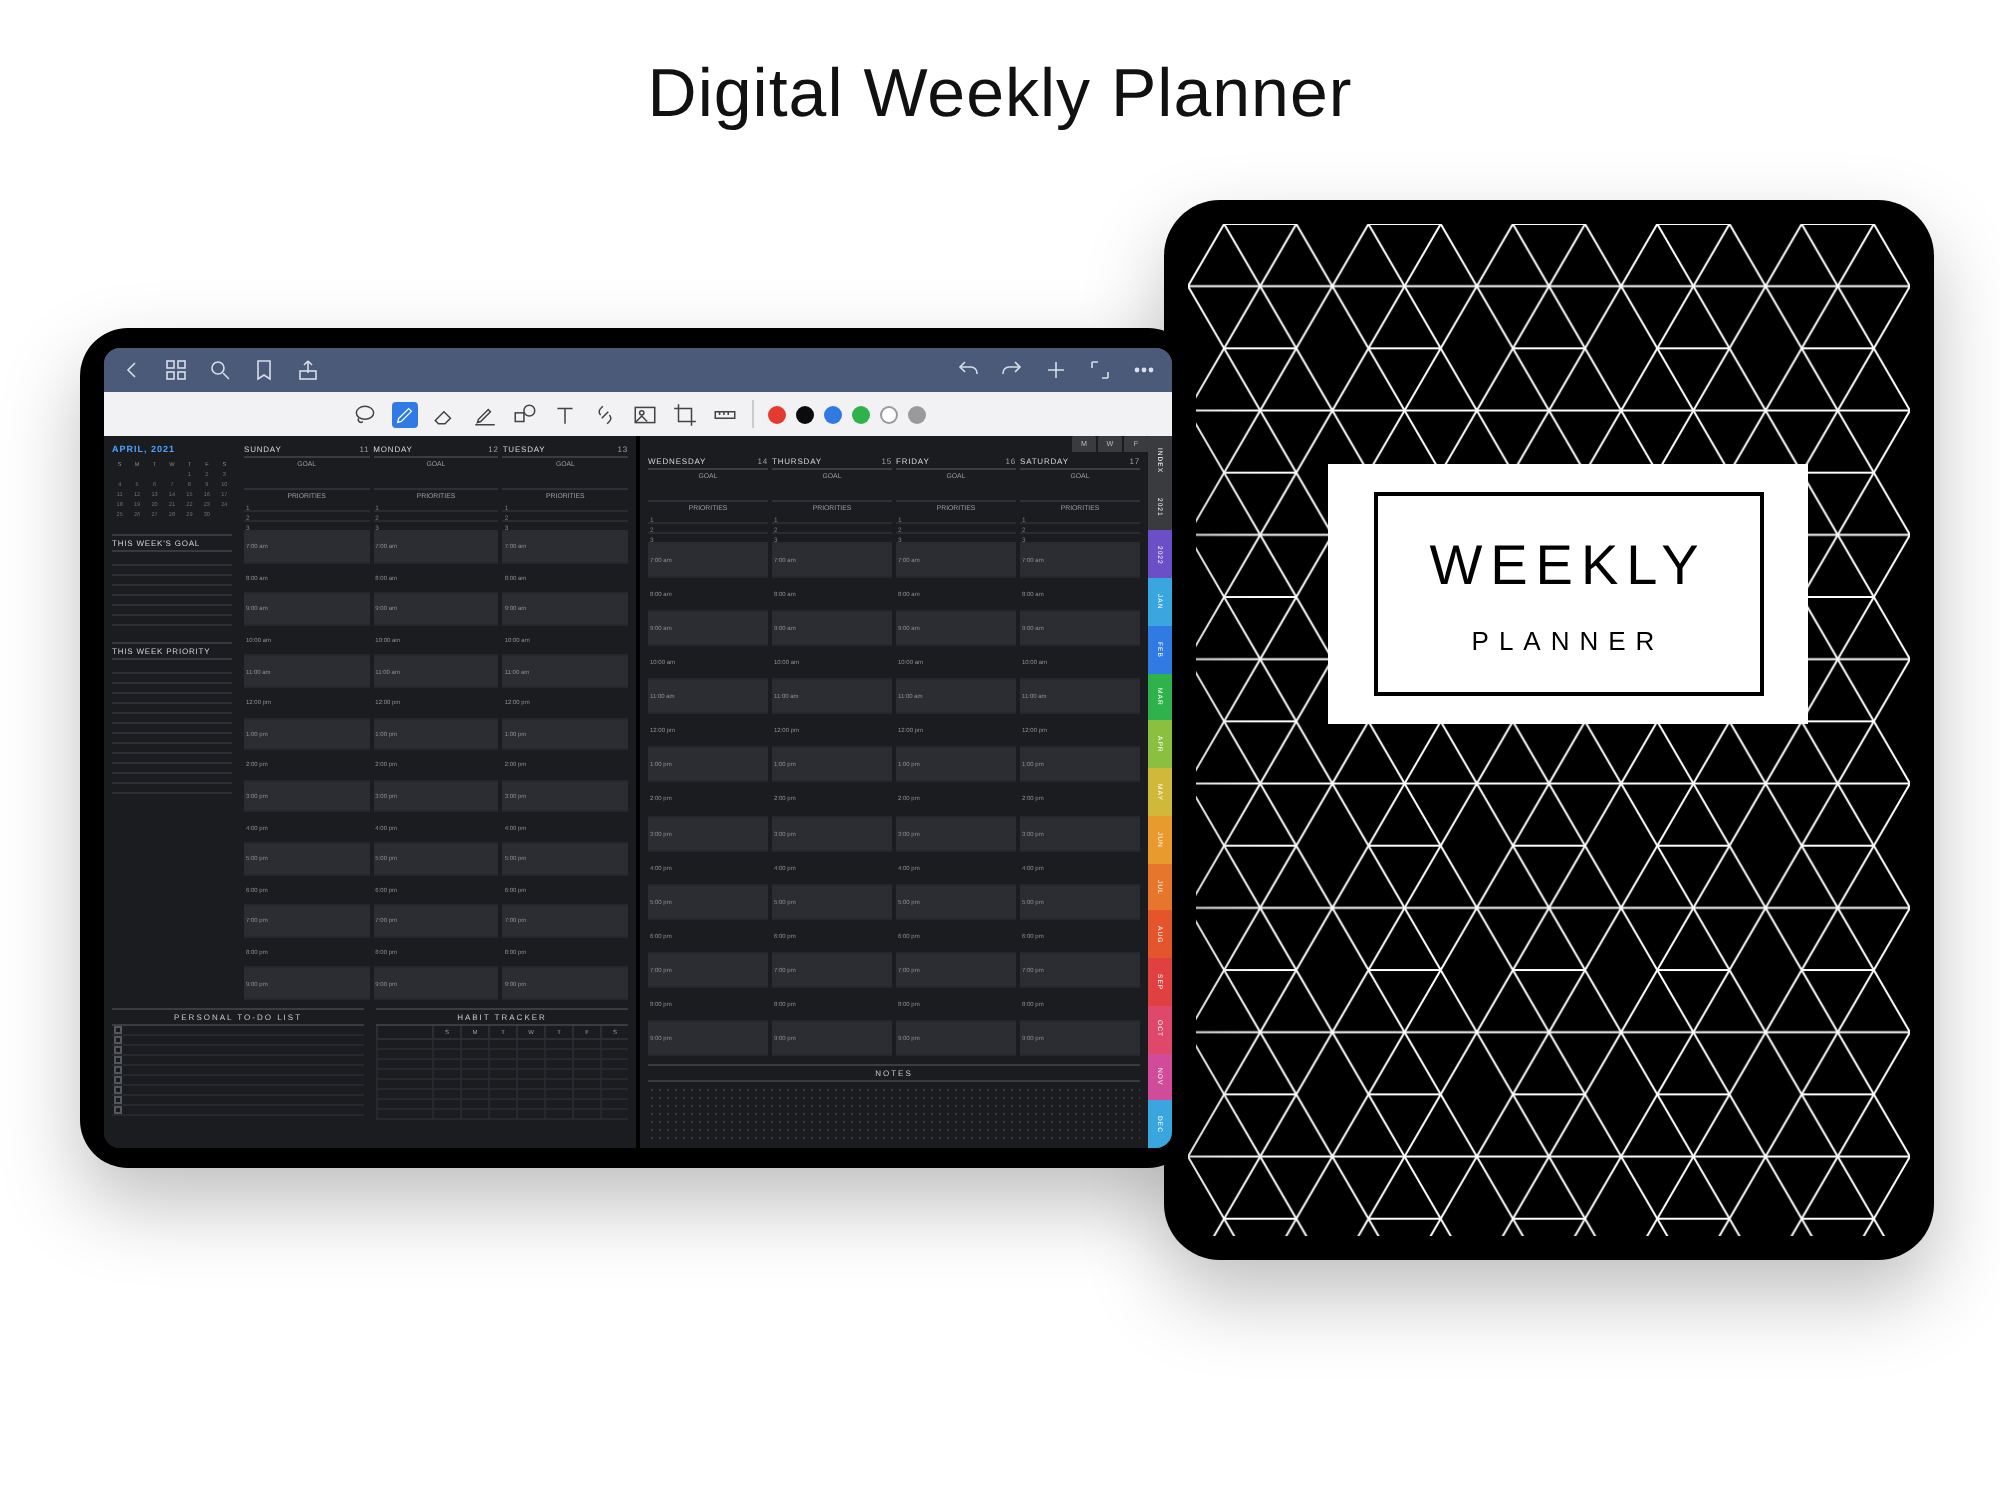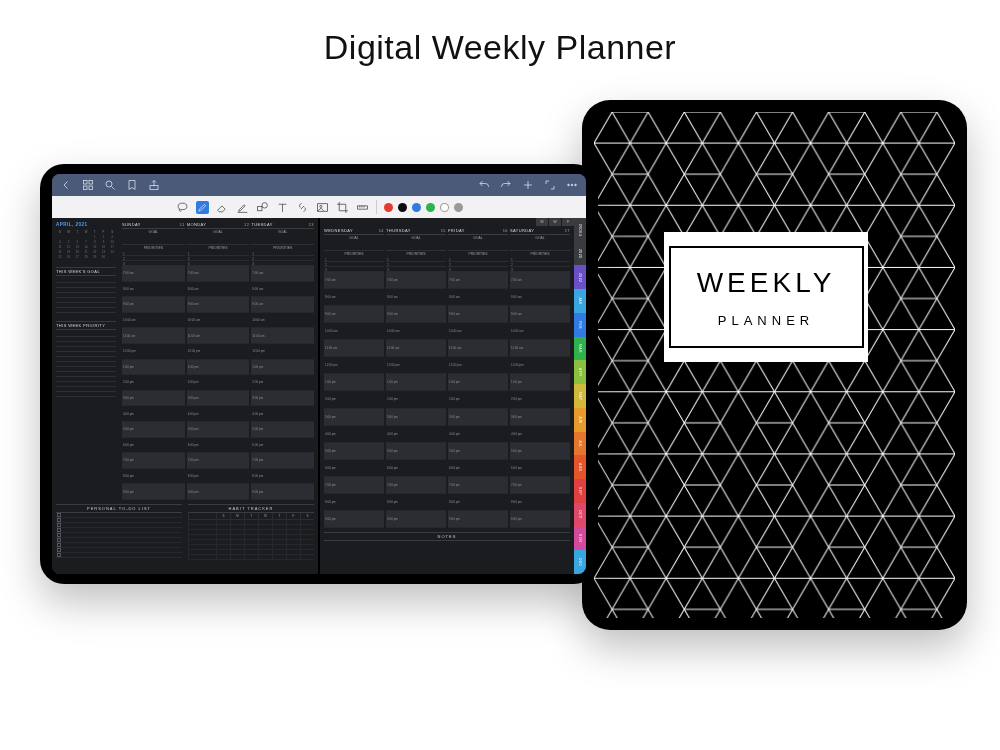--- a/index.html
+++ b/index.html
@@ -40,21 +40,21 @@
     border-radius: 10px;
     background: #000;
     position: relative;
     overflow: hidden;
   }
   .cover svg { position: absolute; inset: 0; }
   .cover-label {
     position: absolute;
     top: 120px;
     left: 70px;
-    width: 204px;
+    width: 240px;
     height: 130px;
     background: #fff;
     display: flex;
     align-items: center;
     justify-content: center;
   }
   .cover-label-inner {
     border: 2px solid #000;
     width: 195px;
     height: 102px;

